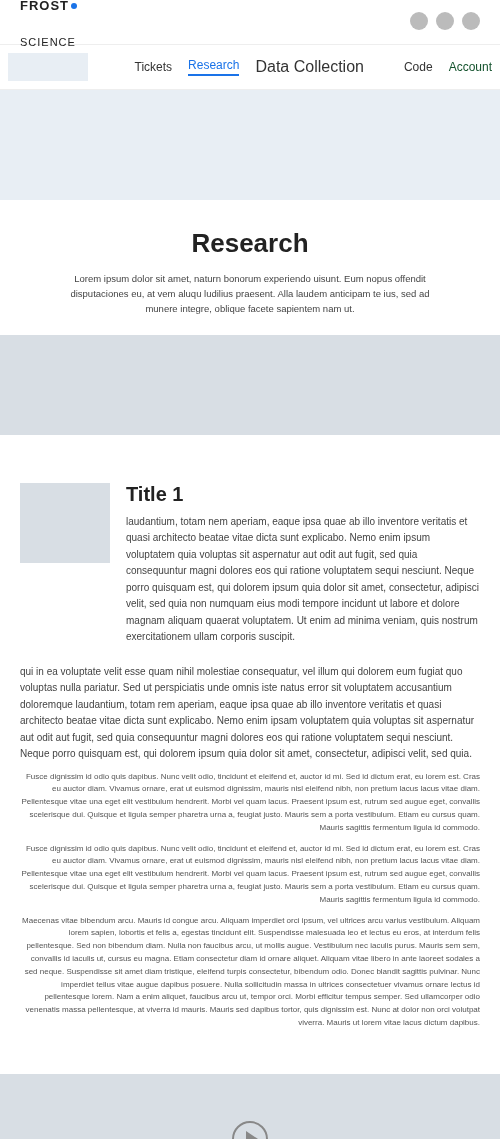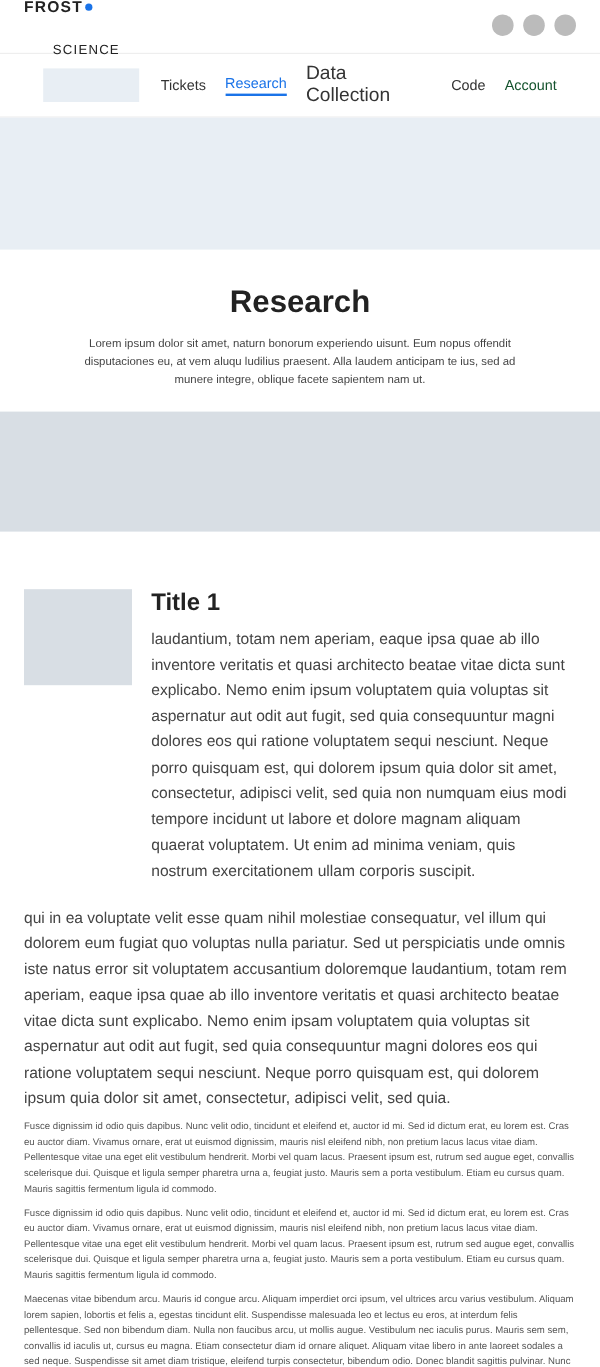--- a/index.html
+++ b/index.html
@@ -20,21 +20,20 @@
     .logo-text-frost {
       font-size: 13px;
       font-weight: bold;
       letter-spacing: 1px;
       color: #222;
     }
     .logo-text-science {
       font-size: 11px;
       letter-spacing: 1px;
       color: #222;
-      margin-left: 24px;
     }
     .logo-dot {
       width: 6px;
       height: 6px;
       background: #1a73e8;
       border-radius: 50%;
       display: inline-block;
       margin-left: 2px;
     }
     .top-circles {
@@ -117,30 +116,31 @@
     .title-text-block {
       flex: 1;
     }
     .section-title {
       font-size: 20px;
       font-weight: bold;
       color: #222;
       margin-bottom: 8px;
     }
     .body-text {
-      font-size: 13px;
+      font-size: 10px;
       color: #444;
       line-height: 1.65;
       margin-bottom: 8px;
     }
     .body-text-small {
       font-size: 8px;
       color: #555;
       line-height: 1.6;
       margin-bottom: 8px;
+      text-align: right;
     }
 
     
     .video-placeholder {
       background: #d8dee4;
       height: 130px;
       width: 100%;
       display: flex;
       align-items: center;
       justify-content: center;
@@ -178,21 +178,21 @@
     </div>
   </div>
 
   <div class="top-circles">
     <div class="top-circle"></div>
     <div class="top-circle"></div>
     <div class="top-circle"></div>
   </div>
 </div>
 
-<div style="display:flex; align-items:center; padding: 8px 36px; border-bottom: 1px solid #eee; gap:18px;">
+<div style="display:flex; align-items:center; padding: 8px 8px; border-bottom: 1px solid #eee; gap:18px;">
 
   <div style="width:80px; height:28px; background:#e8eef4; flex-shrink:0;"></div>
   <nav style="display:flex; gap:16px; align-items:center; margin-left:auto;">
     <a style="font-size:12px; color:#333; text-decoration:none; cursor:pointer;">Tickets</a>
     <a style="font-size:12px; color:#1a73e8; text-decoration:none; cursor:pointer; border-bottom:2px solid #1a73e8; padding-bottom:2px;">Research</a>
     <a style="font-size:16px; color:#333; text-decoration:none; cursor:pointer;">Data Collection</a>
     <a style="font-size:12px; color:#333; text-decoration:none; cursor:pointer;margin-left:24px;">Code</a>
     <a style="font-size:12px; color:#14532d; text-decoration:none; cursor:pointer;">Account</a>
   </nav>
 </div>

